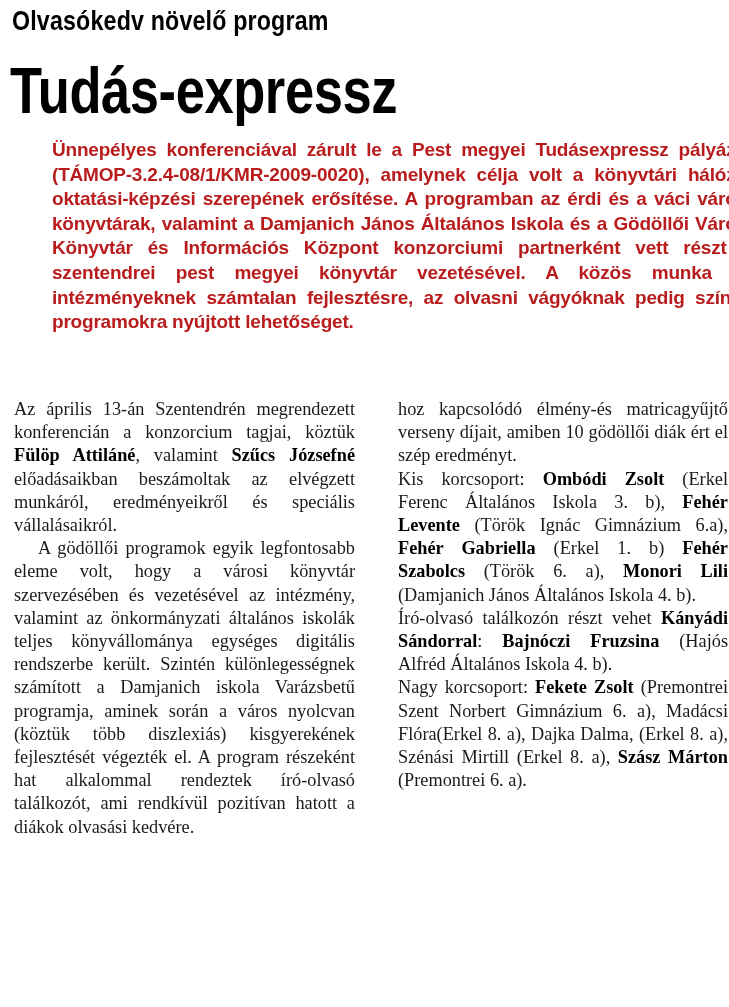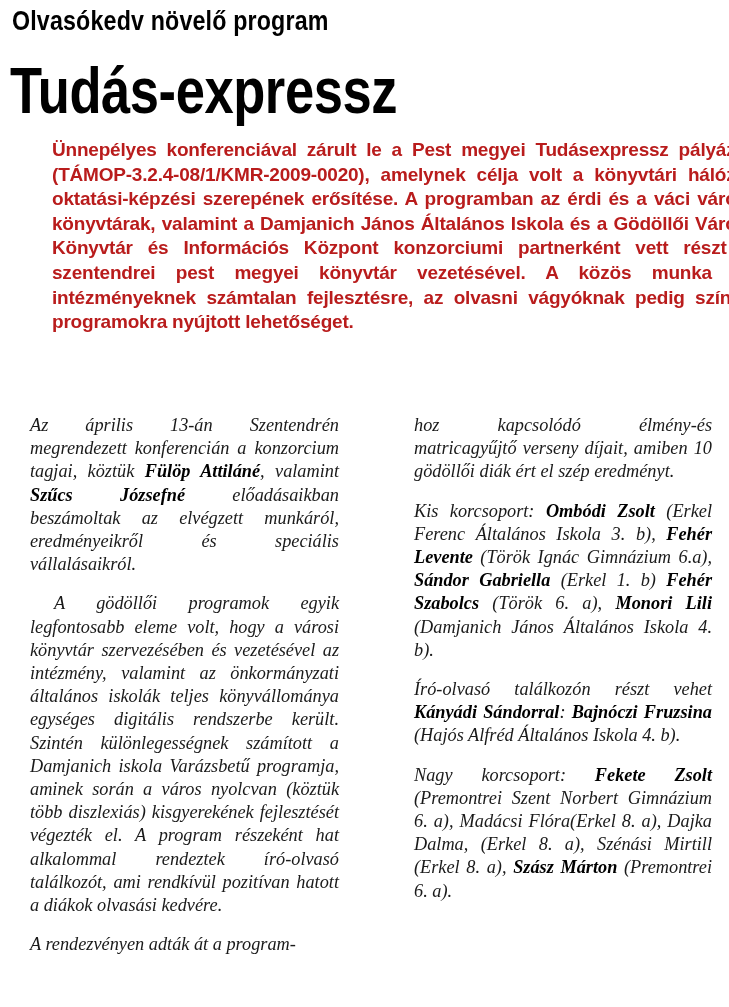--- a/index.html
+++ b/index.html
@@ -24,41 +24,40 @@
     margin-left: 40px;
   }
   .lead p { margin: 0; }
   .col {
     position: absolute; top: 398px;
     font-family: "Liberation Serif", serif; font-size: 18.3px; line-height: 23.2px;
     text-align: justify; color: #1a1a1a;
   }
   .col-left { left: 14px; width: 341px; }
   .col-right { left: 398px; width: 330px; }
-  .col p { margin: 16px; font-style: italic; }
+  .col p { margin: 0; }
   .indent { text-indent: 24px; }
   .col b { font-weight: bold; color: #000; }
   .sig { float: right; font-family: "Liberation Sans", sans-serif; font-weight: bold; font-size: 16px; margin-right: 8px; }
 </style>
 </head>
 <body>
 
 <div>
   <div class="kicker">Olvasókedv növelő program</div>
   <h1 class="headline" style="margin:0;">Tudás-expressz</h1>
 
   <div class="lead">
     <p>Ünnepélyes konferenciával zárult le a Pest megyei Tudásexpressz pályázat (TÁMOP-3.2.4-08/1/KMR-2009-0020), amelynek célja volt a könyvtári hálózat oktatási-képzési szerepének erősítése. A programban az érdi és a váci városi könyvtárak, valamint a Damjanich János Általános Iskola és a Gödöllői Városi Könyvtár és Információs Központ konzorciumi partnerként vett részt a szentendrei pest megyei könyvtár vezetésével. A közös munka az intézményeknek számtalan fejlesztésre, az olvasni vágyóknak pedig színes programokra nyújtott lehetőséget.</p>
   </div>
 
   <div class="col col-left">
     <p><span>Az április 13-án Szentendrén megrendezett konferencián a konzorcium tagjai, köztük </span><b>Fülöp Attiláné</b><span>, valamint </span><b>Szűcs Józsefné</b><span> előadásaikban beszámoltak az elvégzett munkáról, eredményeikről és speciális vállalásaikról.</span></p>
     <p class="indent">A gödöllői programok egyik legfontosabb eleme volt, hogy a városi könyvtár szervezésében és vezetésével az intézmény, valamint az önkormányzati általános iskolák teljes könyvállománya egységes digitális rendszerbe került. Szintén különlegességnek számított a Damjanich iskola Varázsbetű programja, aminek során a város nyolcvan (köztük több diszlexiás) kisgyerekének fejlesztését végezték el. A program részeként hat alkalommal rendeztek író-olvasó találkozót, ami rendkívül pozitívan hatott a diákok olvasási kedvére.</p>
-    <p>A rendezvényen adták át a program-</p>
   </div>
 
   <div class="col col-right">
     <p>hoz kapcsolódó élmény-és matricagyűjtő verseny díjait, amiben 10 gödöllői diák ért el szép eredményt.</p>
-    <p><span>Kis korcsoport: </span><b>Ombódi Zsolt</b><span> (Erkel Ferenc Általános Iskola 3. b), </span><b>Fehér Levente</b><span> (Török Ignác Gimnázium 6.a), </span><b>Sándor Gabriella</b><span> (Erkel 1. b) </span><b>Fehér Szabolcs</b><span> (Török 6. a), </span><b>Monori Lili</b><span> (Damjanich János Általános Iskola 4. b).</span></p>
+    <p><span>Kis korcsoport: </span><b>Ombódi Zsolt</b><span> (Erkel Ferenc Általános Iskola 3. b), </span><b>Fehér Levente</b><span> (Török Ignác Gimnázium 6.a), </span><b>Fehér Gabriella</b><span> (Erkel 1. b) </span><b>Fehér Szabolcs</b><span> (Török 6. a), </span><b>Monori Lili</b><span> (Damjanich János Általános Iskola 4. b).</span></p>
     <p><span>Író-olvasó találkozón részt vehet </span><b>Kányádi Sándorral</b><span>: </span><b>Bajnóczi Fruzsina</b><span> (Hajós Alfréd Általános Iskola 4. b).</span></p>
     <p><span>Nagy korcsoport: </span><b>Fekete Zsolt</b><span> (Premontrei Szent Norbert Gimnázium 6. a), Madácsi Flóra(Erkel 8. a), Dajka Dalma, (Erkel 8. a), Szénási Mirtill (Erkel 8. a), </span><b>Szász Márton</b><span> (Premontrei 6. a).</span></p>
   </div>
 </div>
 
 </body></html>

